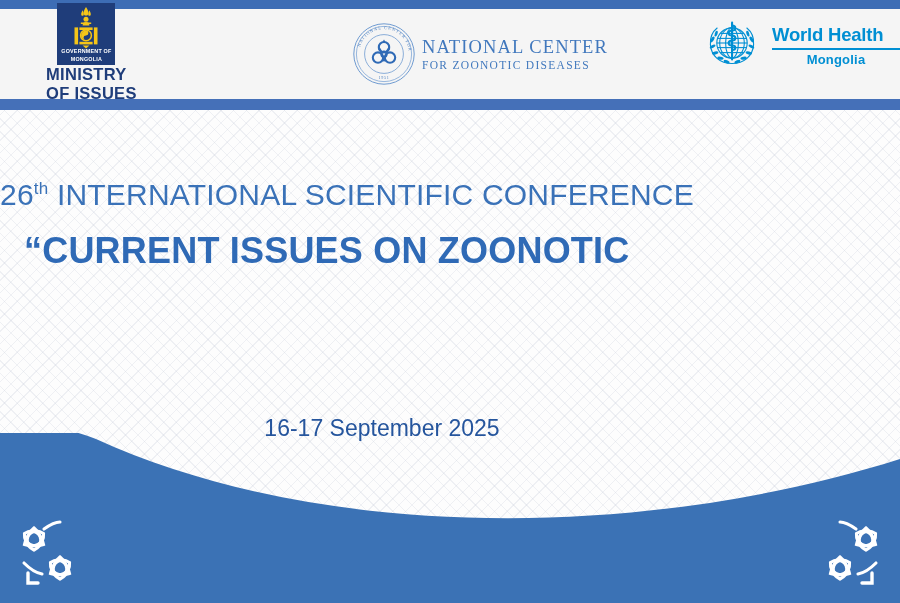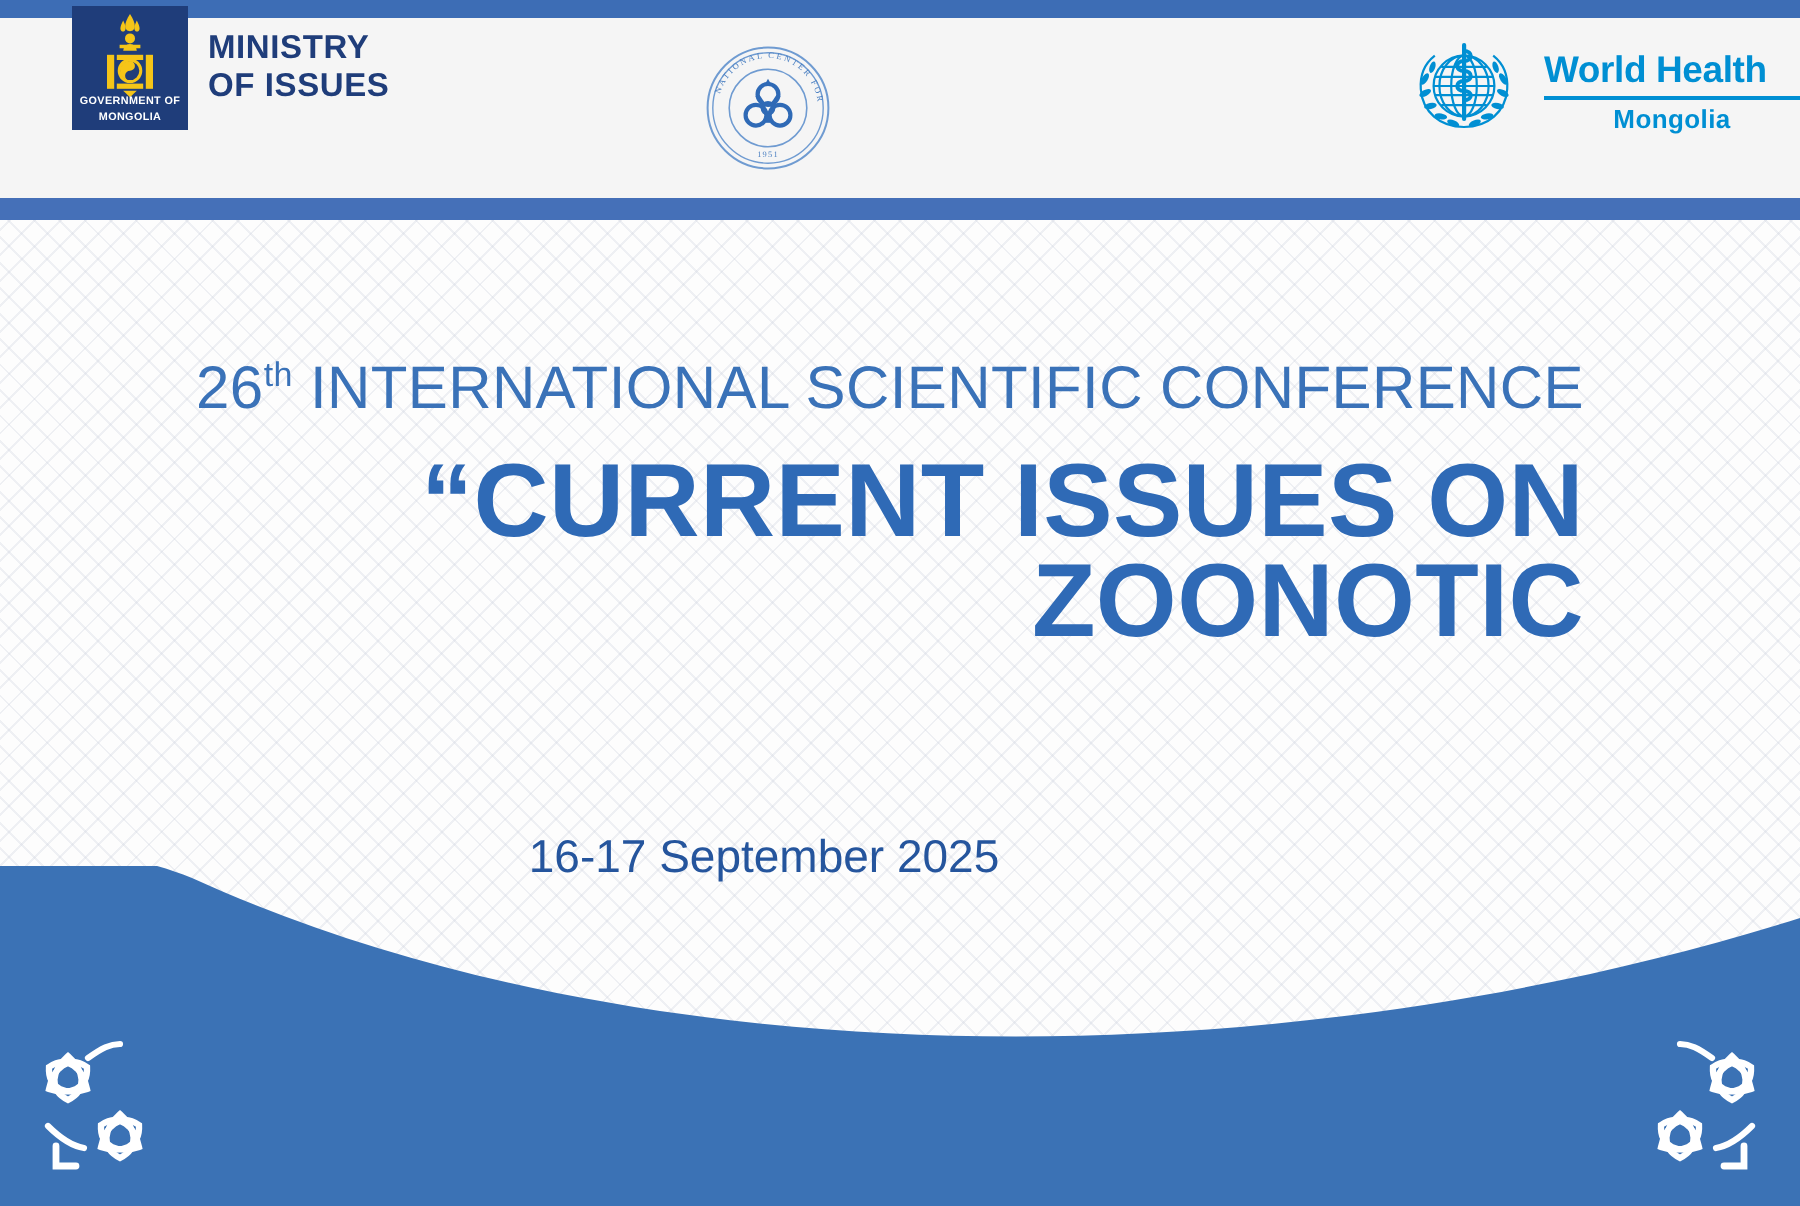--- a/index.html
+++ b/index.html
@@ -50,21 +50,21 @@
       repeating-linear-gradient(45deg,  rgba(205,210,222,.30) 0 1px, rgba(0,0,0,0) 1px 9px),
       repeating-linear-gradient(-45deg, rgba(205,210,222,.30) 0 1px, rgba(0,0,0,0) 1px 9px);
   }
 
   
   .logo {
     position: absolute;
     display: flex;
     align-items: center;
   }
-  .logo-moh { left: 36px; top: 3px; }
+  .logo-moh { left: 36px; top: 3px; flex-direction: column; }
   .logo-ncz { left: 352px; top: 22px; }
   .logo-who { left: 700px; top: 16px; }
 
   .moh-emblem {
     width: 58px; height: 62px;
     background: #1f3d7a;
     position: relative;
     flex: 0 0 auto;
   }
   .moh-emblem .soyombo { position: absolute; left: 0; top: 2px; width: 58px; height: 44px; }
@@ -127,41 +127,42 @@
     text-align: center;
     width: 128px;
     letter-spacing: .2px;
   }
 
   
   .headline {
     position: absolute;
     left: 0; top: 176px;
     width: 792px;
-    text-align: right;
+    text-align: left;
   }
   .conf-line {
     color: #3a72b8;
     font-size: 30px;
     font-weight: normal;
     letter-spacing: .2px;
     line-height: 38px;
   }
   .conf-line sup {
     font-size: 17px;
     vertical-align: super;
     line-height: 0;
   }
   .theme {
     color: #2f6ab6;
-    font-size: 52px;
+    font-size: 36px;
     font-weight: bold;
     line-height: 50px;
     margin-top: 12px;
     letter-spacing: .2px;
+    margin-left: 24px;
   }
 
   
   .meta {
     position: absolute;
     left: 0; top: 413px;
     width: 764px;
     text-align: center;
     color: #25559d;
     font-size: 23px;
@@ -242,20 +243,24 @@
         <circle cx="32" cy="25.2" r="5.2"></circle>
         <circle cx="26" cy="35.6" r="5.2"></circle>
         <circle cx="38" cy="35.6" r="5.2"></circle>
         <circle cx="32" cy="32.2" r="2.6"></circle>
         <path d="M29.1 29.3 L26.6 25.6"></path>
         <path d="M34.9 29.3 L37.4 25.6"></path>
         <path d="M32 34.8 L32 39.4"></path>
       </g>
       <path d="M30.2 20.6 h3.6 l-1.8 -3.2 z" fill="#2f6ab6"></path>
     </svg>
+    <div class="ncz-text">
+      <div class="ncz-title">NATIONAL CENTER</div>
+      <div class="ncz-sub">FOR ZOONOTIC DISEASES</div>
+    </div>
   </div>
 
   <div class="logo logo-who">
     <svg class="who-emblem" viewBox="0 0 64 60">
       <g stroke="#008fd3" fill="none" stroke-width="1.1">
 
         <circle cx="32" cy="27" r="15.2"></circle>
         <ellipse cx="32" cy="27" rx="6.4" ry="15.2"></ellipse>
         <ellipse cx="32" cy="27" rx="12.3" ry="15.2"></ellipse>
         <path d="M17.3 22.4 H46.7"></path>

